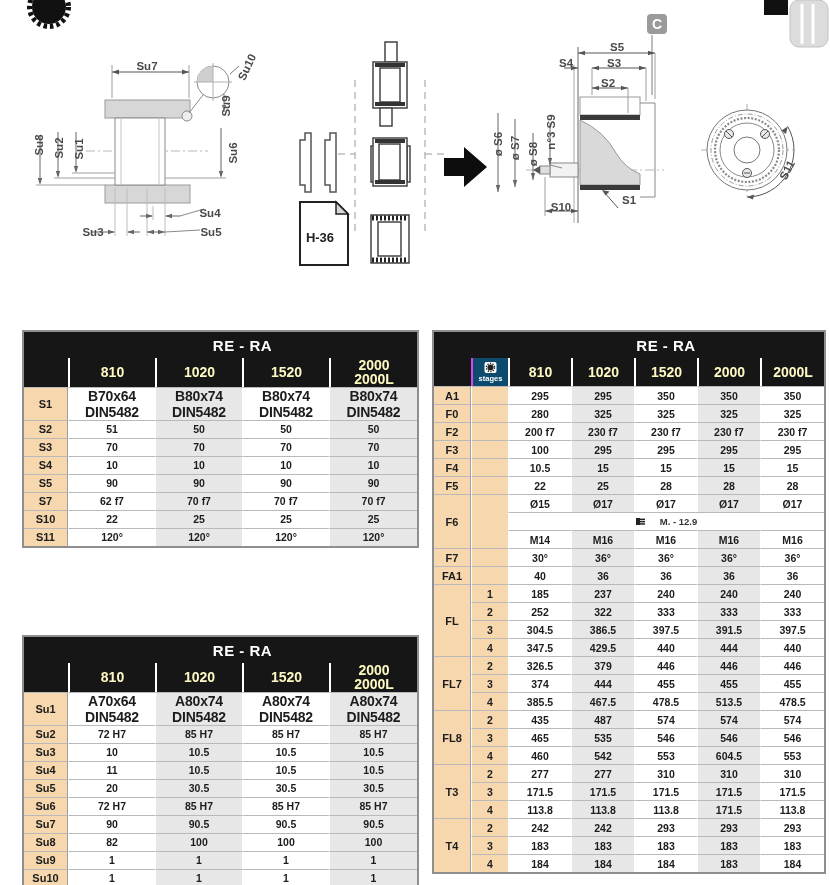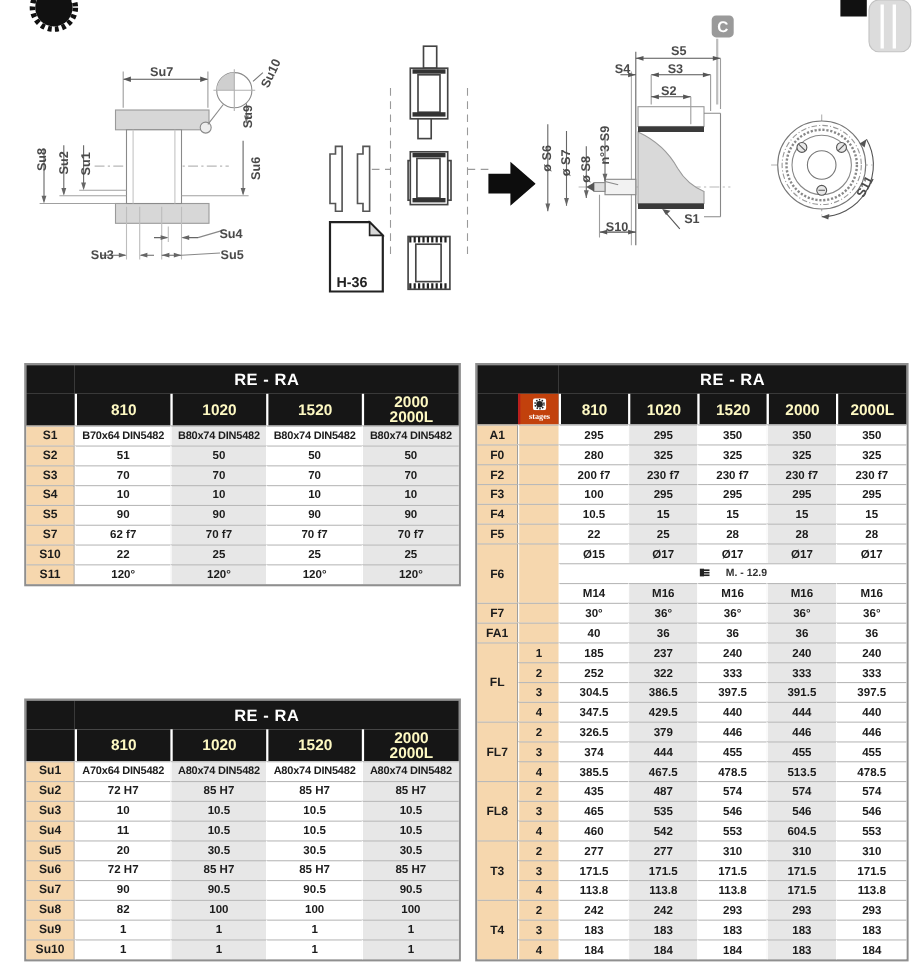--- a/index.html
+++ b/index.html
@@ -17,29 +17,29 @@
            color:#fff;font-weight:700;font-size:14px;line-height:20px;text-align:center;
            transform:translate(-50%,-50%);}
   
   table.dim{border-collapse:separate;border-spacing:0;table-layout:fixed;
             border:2px solid #8f8f8f;font-weight:700;}
   table.dim th,table.dim td{padding:0;text-align:center;vertical-align:middle;overflow:hidden;}
   .thead-title{background:#161616;color:#fff;font-size:15px;height:26px;letter-spacing:.5px;}
   .corner{background:#161616;}
   .colhead{background:#161616;color:#fef9c3;font-size:14px;height:28px;line-height:1.02;
            white-space:pre-line;border-left:2px solid #fff;}
-  .stagehead{background:#c2410c;color:#fff;font-size:7.5px;height:28px;border-left:2px solid #b91c1c;font-family:Liberation Serif, serif;}
+  .stagehead{background:#0c4a6e;color:#fff;font-size:7.5px;height:28px;border-left:2px solid #d946ef;}
   .stagehead .sicon{display:block;margin:0 auto 1px auto;width:13px;height:11px;}
   .rowlab{background:#f6d7ae;font-size:11px;border-top:1px solid #b9b9b9;}
   td.val{height:17px;font-size:10.5px;border-top:1px solid #b9b9b9;border-left:1px solid #fff;}
   td.stage{background:#f6d7ae;height:17px;font-size:10.5px;border-top:1px solid #b9b9b9;
            border-left:1px solid #fff;}
   td.c-w{background:#ffffff;}
   td.c-alt{background:#e7e7e7;}
-  td.sm{font-size:10px;letter-spacing:-0.2px;}
+  td.sm{font-size:14px;letter-spacing:-0.2px;}
   td.note{background:#fff;height:17px;font-size:9.5px;border-top:1px solid #b9b9b9;
           border-left:1px solid #fff;color:#333;}
   td.note svg{vertical-align:-1px;margin-right:14px;}
   .rowlab{border-right:1px solid #9f9f9f;}
 </style>
 </head>
 <body>
 
 <div class="page">
 
@@ -163,21 +163,21 @@
         <rect x="86" y="192" width="23" height="34"></rect>
       </g>
       <line x1="80" y1="188" x2="116" y2="188" stroke="#222" stroke-width="5" stroke-dasharray="2 2"></line>
       <line x1="80" y1="230" x2="116" y2="230" stroke="#222" stroke-width="5" stroke-dasharray="2 2"></line>
 
       <path d="M8,172 L44,172 L56,184 L56,235 L8,235 Z" fill="#fff" stroke="#222" stroke-width="2"></path>
       <path d="M44,172 L44,184 L56,184 Z" fill="#d8d8d8" stroke="#222" stroke-width="1.5"></path>
 
       <polygon points="152,128 172,128 172,117 195,137 172,157 172,146 152,146" fill="#0d0d0d"></polygon>
     </svg>
-    <span class="lbl big" style="left:320px;top:256px">H-36</span>
+    <span class="lbl big" style="left:320px;top:237px">H-36</span>
 
     <svg class="abs" style="left:488px;top:35px" width="180" height="195" viewBox="0 0 180 195">
       <line x1="164" y1="0" x2="164" y2="60" stroke="#bdbdbd" stroke-width="2"></line>
       <line x1="90" y1="12" x2="90" y2="188" stroke="#666"></line>
       <line x1="86" y1="30" x2="86" y2="188" stroke="#ababab"></line>
       <line x1="38" y1="135" x2="176" y2="135" stroke="#b8b8b8" stroke-dasharray="9 3 2 3"></line>
       <rect x="92" y="62" width="60" height="18" fill="#fff" stroke="#9a9a9a"></rect>
       <path d="M92,85 Q116,96 128,118 Q137,133 152,139 L152,150 L92,150 Z" fill="#d9d9d9" stroke="#9a9a9a"></path>
       <rect x="92" y="80" width="60" height="5" fill="#3a3a3a"></rect>
       <rect x="92" y="150" width="60" height="5" fill="#3a3a3a"></rect>

